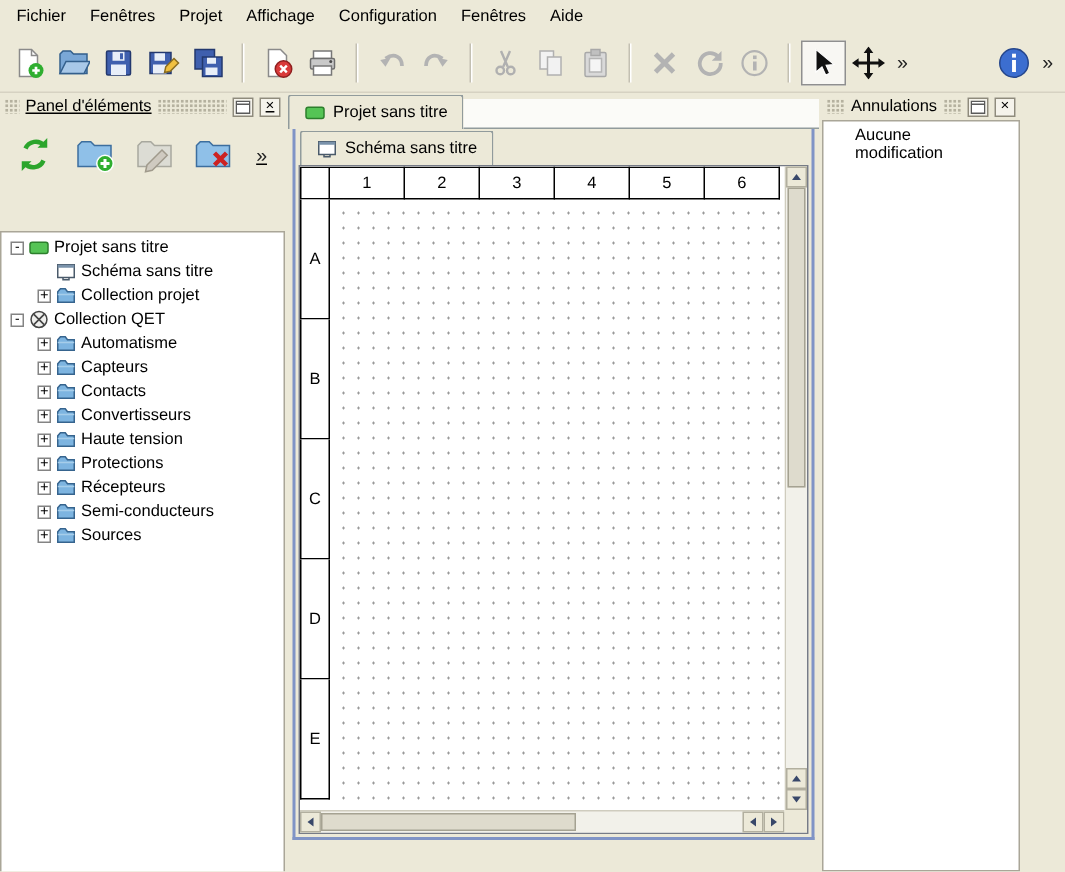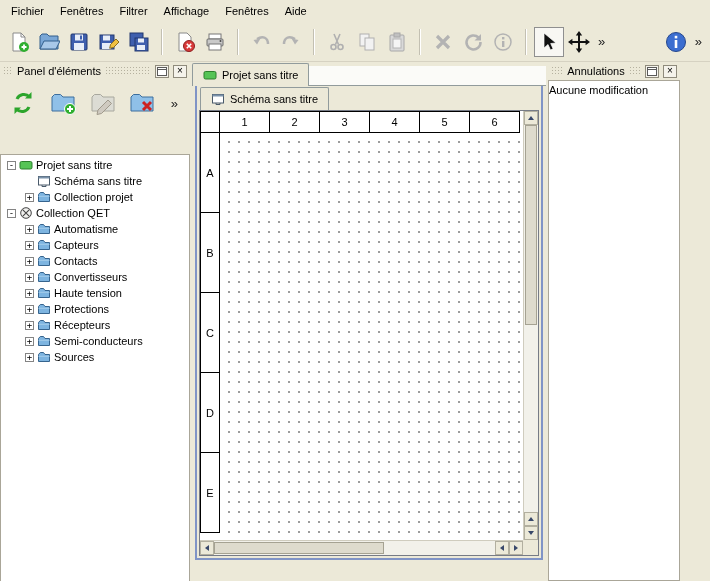--- a/index.html
+++ b/index.html
@@ -21,21 +21,21 @@
   .tbtn.checked { background:#f8f7f3; border:1px solid #8f8f8f; }
   .tsep { width:2px; height:26px; margin:0 7px; border-left:1px solid #c3c0b2; border-right:1px solid #ffffff; }
   .spacer { flex:1; }
   .overflow { font-size:13px; color:#222; padding:0 4px; cursor:default; }
   .icon22 { width:22px; height:22px; }
   .icon26 { width:26px; height:26px; }
   .icon14 { width:14px; height:14px; flex:none; }
 
   
   .dock { position:absolute; }
-  #left-dock  { left:0;   top:62px; width:190px; height:519px; }
+  #left-dock  { left:0;   top:62px; width:190px; height:519px;text-decoration:underline; }
   #right-dock { left:548px; top:62px; width:132px; height:519px; }
   .dock-title { height:18px; display:flex; align-items:center; gap:4px; padding:0 3px; }
   .dock-title .dots { height:10px;
         background-image:radial-gradient(#b5b19f 0.9px, transparent 1px);
         background-size:3px 3px; }
   .dots-fixed { width:10px; }
   .dots-flex { flex:1; }
   .dock-btn { width:14px; height:13px; display:flex; align-items:center; justify-content:center;
               font-size:10px; line-height:1; border:1px solid #8f8b7c; background:#f5f3eb; }
 
@@ -49,21 +49,21 @@
   .tree { position:absolute; top:92px; left:0; right:0; bottom:0;
           background:#fff; border:1px solid #aaa698; border-bottom:none; overflow:hidden; padding-top:2px; }
   .trow { height:16px; display:flex; align-items:center; gap:3px; white-space:nowrap; cursor:default; }
   .d0 { padding-left:6px; } .d1 { padding-left:24px; }
   .exp { width:9px; height:9px; flex:none; border:1px solid #848484; background:#fff;
          font-size:9px; line-height:7px; text-align:center; font-family:"DejaVu Sans Mono",monospace; }
   .exp.hide { visibility:hidden; }
 
   
   .undo-content { position:absolute; top:18px; left:0; right:0; bottom:0;
-                  background:#fff; border:1px solid #aaa698; padding:3px 0; }
+                  background:#fff; border:1px solid #aaa698; padding:3px 21px; }
 
   
   #workspace { position:absolute; left:192px; top:62px; width:354px; height:519px; }
   .proj-tabbar { height:24px; display:flex; align-items:flex-end; }
   .tab { height:23px; display:flex; align-items:center; gap:5px; padding:0 10px;
          background:#ece9d8; border:1px solid #919b9c; border-bottom:none;
          border-radius:2px 2px 0 0; cursor:default; }
   .tab-filler { flex:1; height:20px; background:#fbfbf8; border-bottom:1px solid #919b9c; }
   .mdi { position:absolute; left:3px; top:24px; width:348px; height:474px;
          border:2px solid #8094c6; border-top:none; background:#ece9d8; }
@@ -240,22 +240,23 @@
     <symbol id="s-float" viewBox="0 0 10 9">
       <rect x="0.5" y="0.5" width="9" height="8" fill="#fff" stroke="#5a5a5a"></rect>
       <path d="M0.5 2.5h9" stroke="#5a5a5a"></path>
     </symbol>
   </defs>
 </svg>
 
 <div class="menubar">
   <span class="menu-item">Fichier</span>
   <span class="menu-item">Fenêtres</span>
-  <span class="menu-item">Filtrer</span>
+  <span class="menu-item">Projet</span>
   <span class="menu-item">Affichage</span>
+  <span class="menu-item">Configuration</span>
   <span class="menu-item">Fenêtres</span>
   <span class="menu-item">Aide</span>
 </div>
 
 <div class="toolbar">
   <div class="tbtn">
       <svg class="icon22">
         <use href="#s-new"></use>
       </svg>
     </div>

